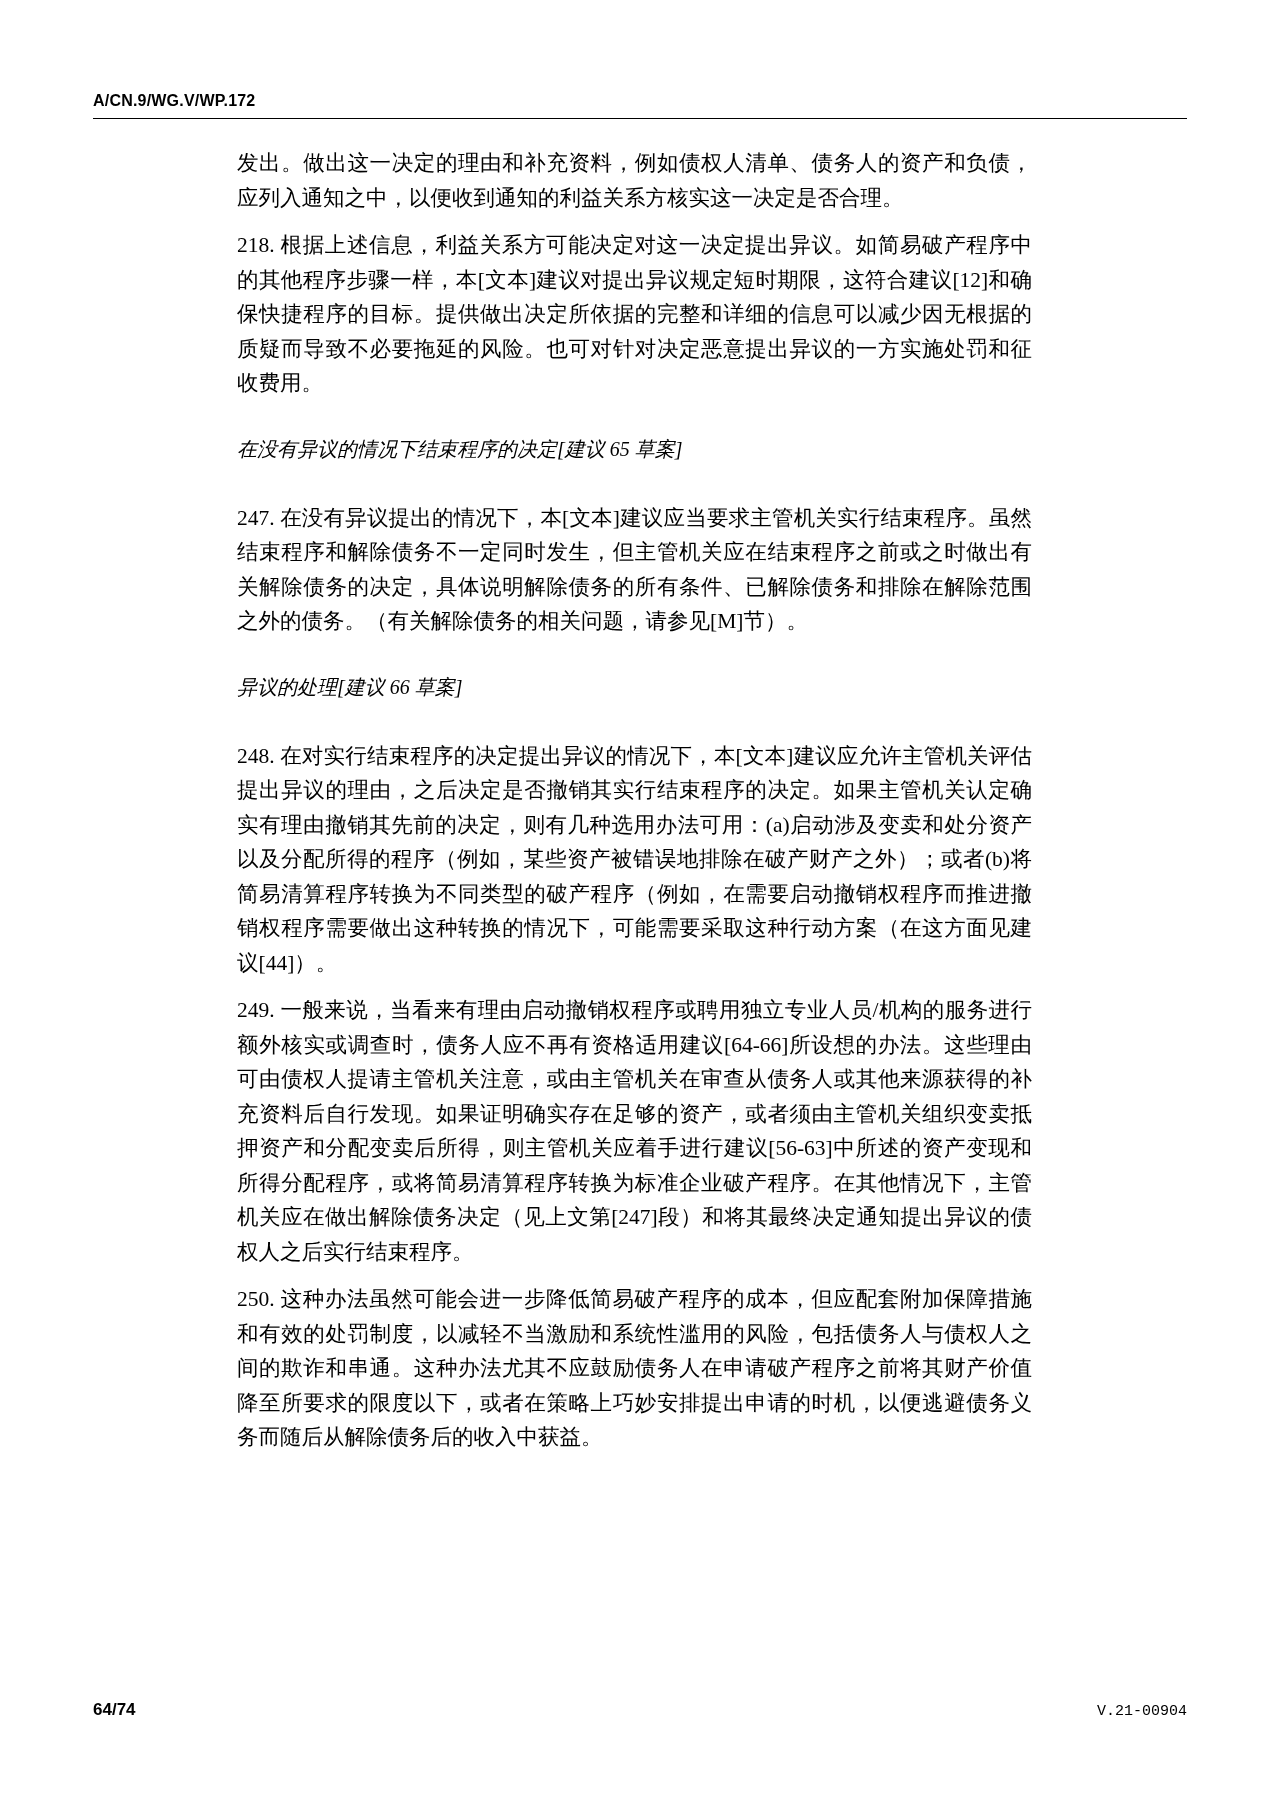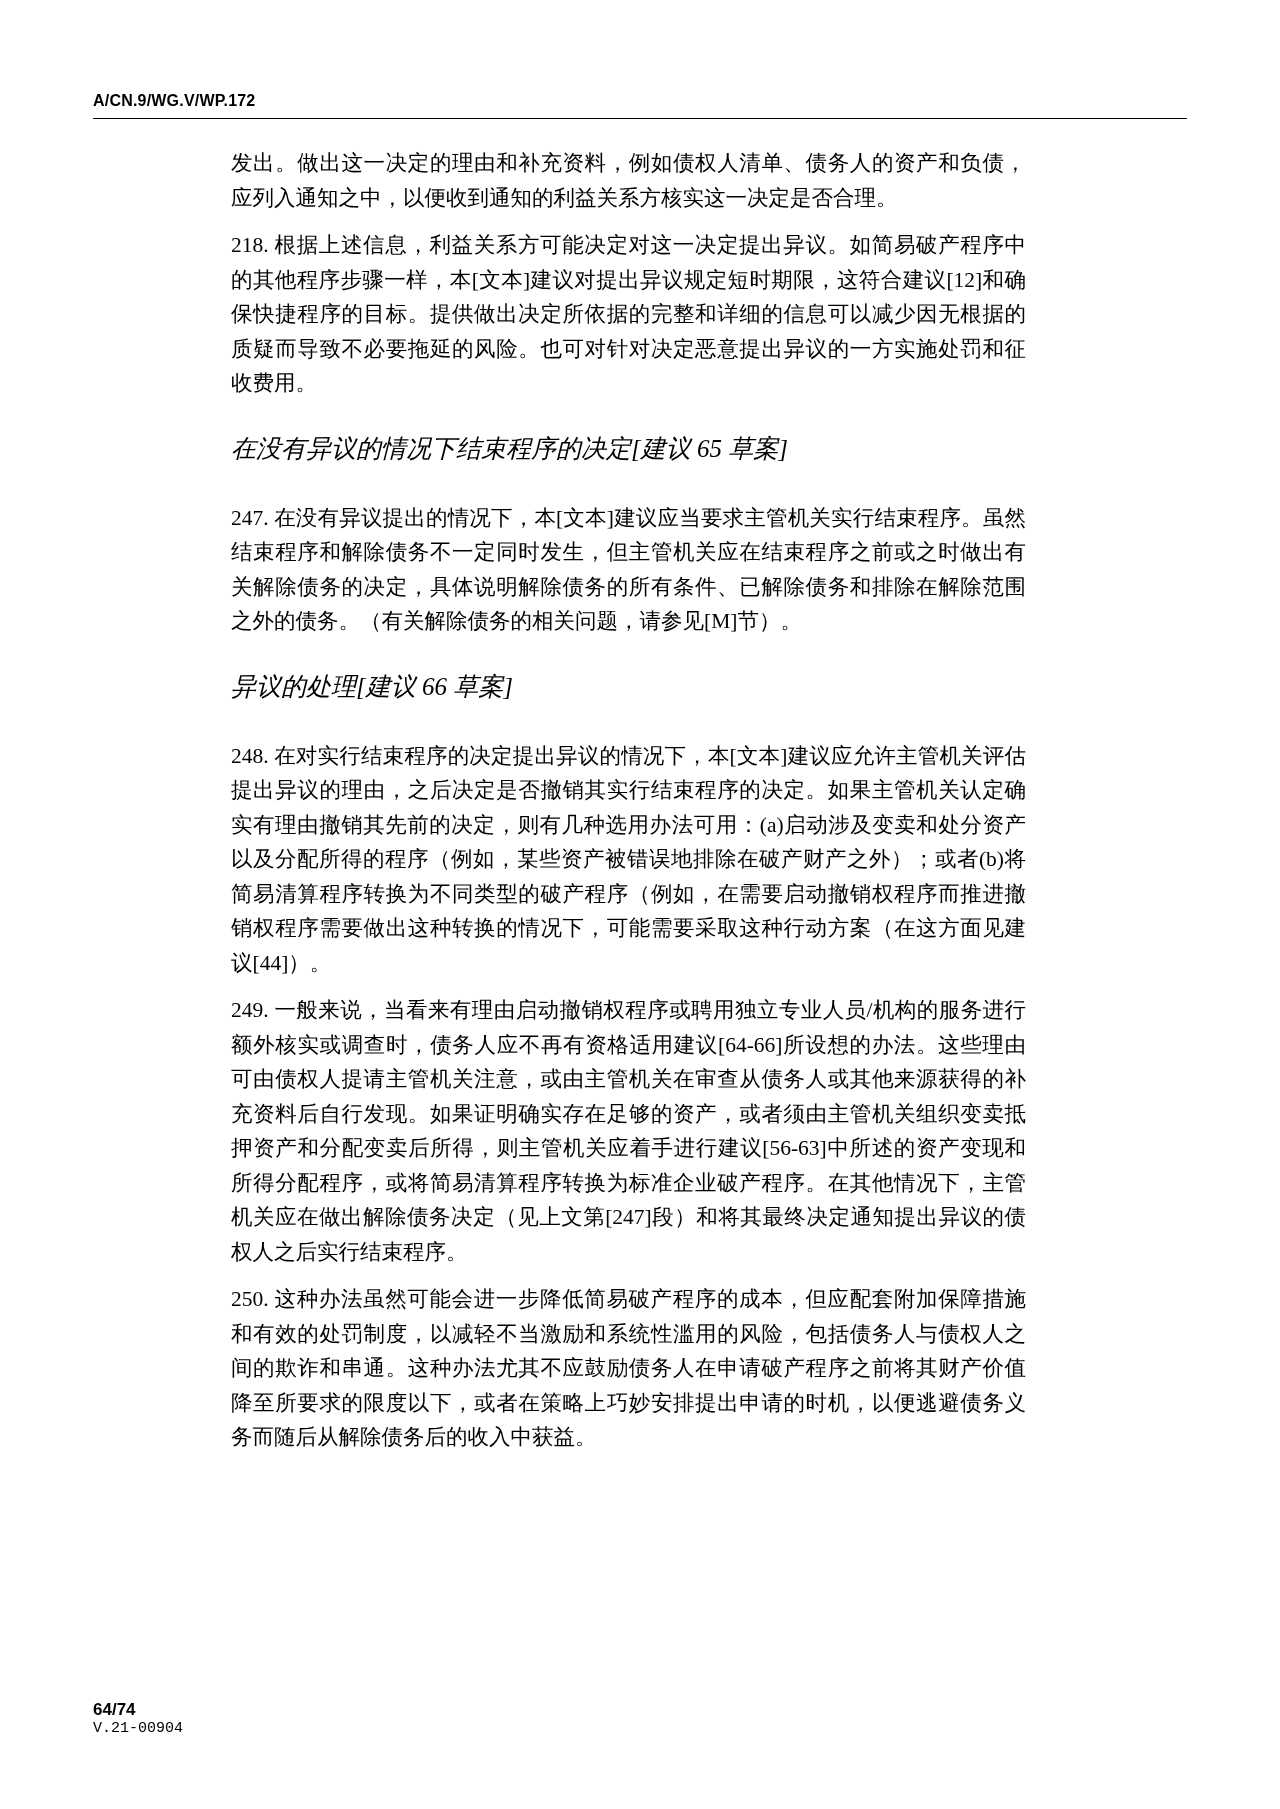--- a/index.html
+++ b/index.html
@@ -32,48 +32,47 @@
   }
   .header-rule {
     margin: 8px 0 0 0;
     border: none;
     border-top: 1.5px solid #000000;
     width: 100%;
   }
   
   .doc-body {
     position: absolute;
-    left: 231px;
+    left: 237px;
     top: 146px;
     width: 795px;
     font-size: 21.5px;
     line-height: 34.5px;
     text-align: justify;
   }
   .doc-body p.para {
     margin: 0 0 13px 0;
   }
   .doc-body h3.subheading {
     margin: 33px 0 37px 0;
-    font-size: 25px;
+    font-size: 20px;
     font-weight: normal;
     font-style: italic;
     line-height: 30px;
     text-align: left;
   }
   
   .doc-footer {
     position: absolute;
     left: 93px;
     top: 1700px;
     width: 1094px;
     display: flex;
     justify-content: space-between;
     align-items: baseline;
-    flex-direction: column;
   }
   .page-number {
     font-family: "Liberation Sans", "DejaVu Sans", sans-serif;
     font-weight: bold;
     font-size: 17px;
   }
   .doc-reference {
     font-family: Liberation Mono, monospace;
     font-size: 15px;
   }

